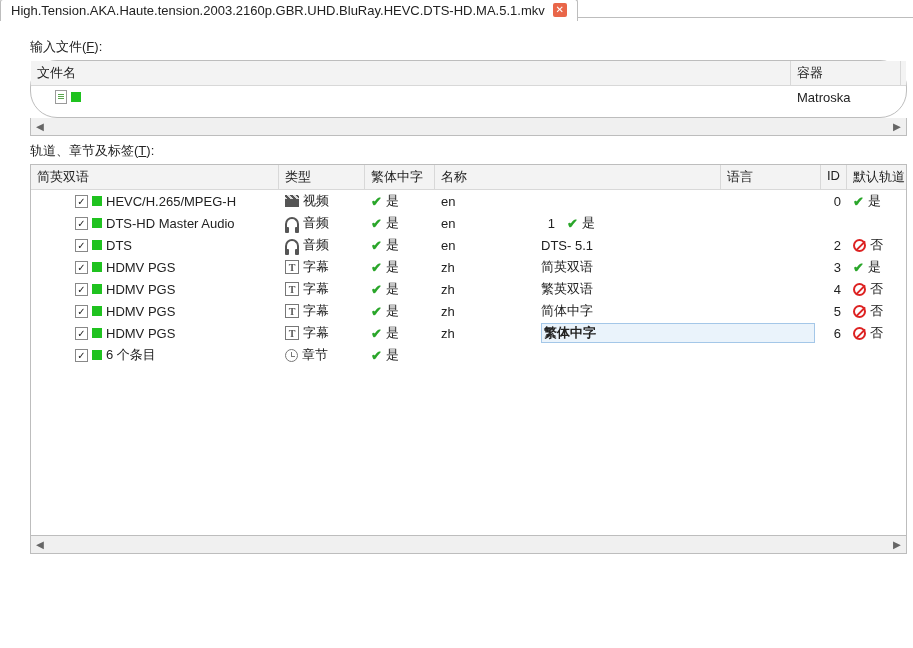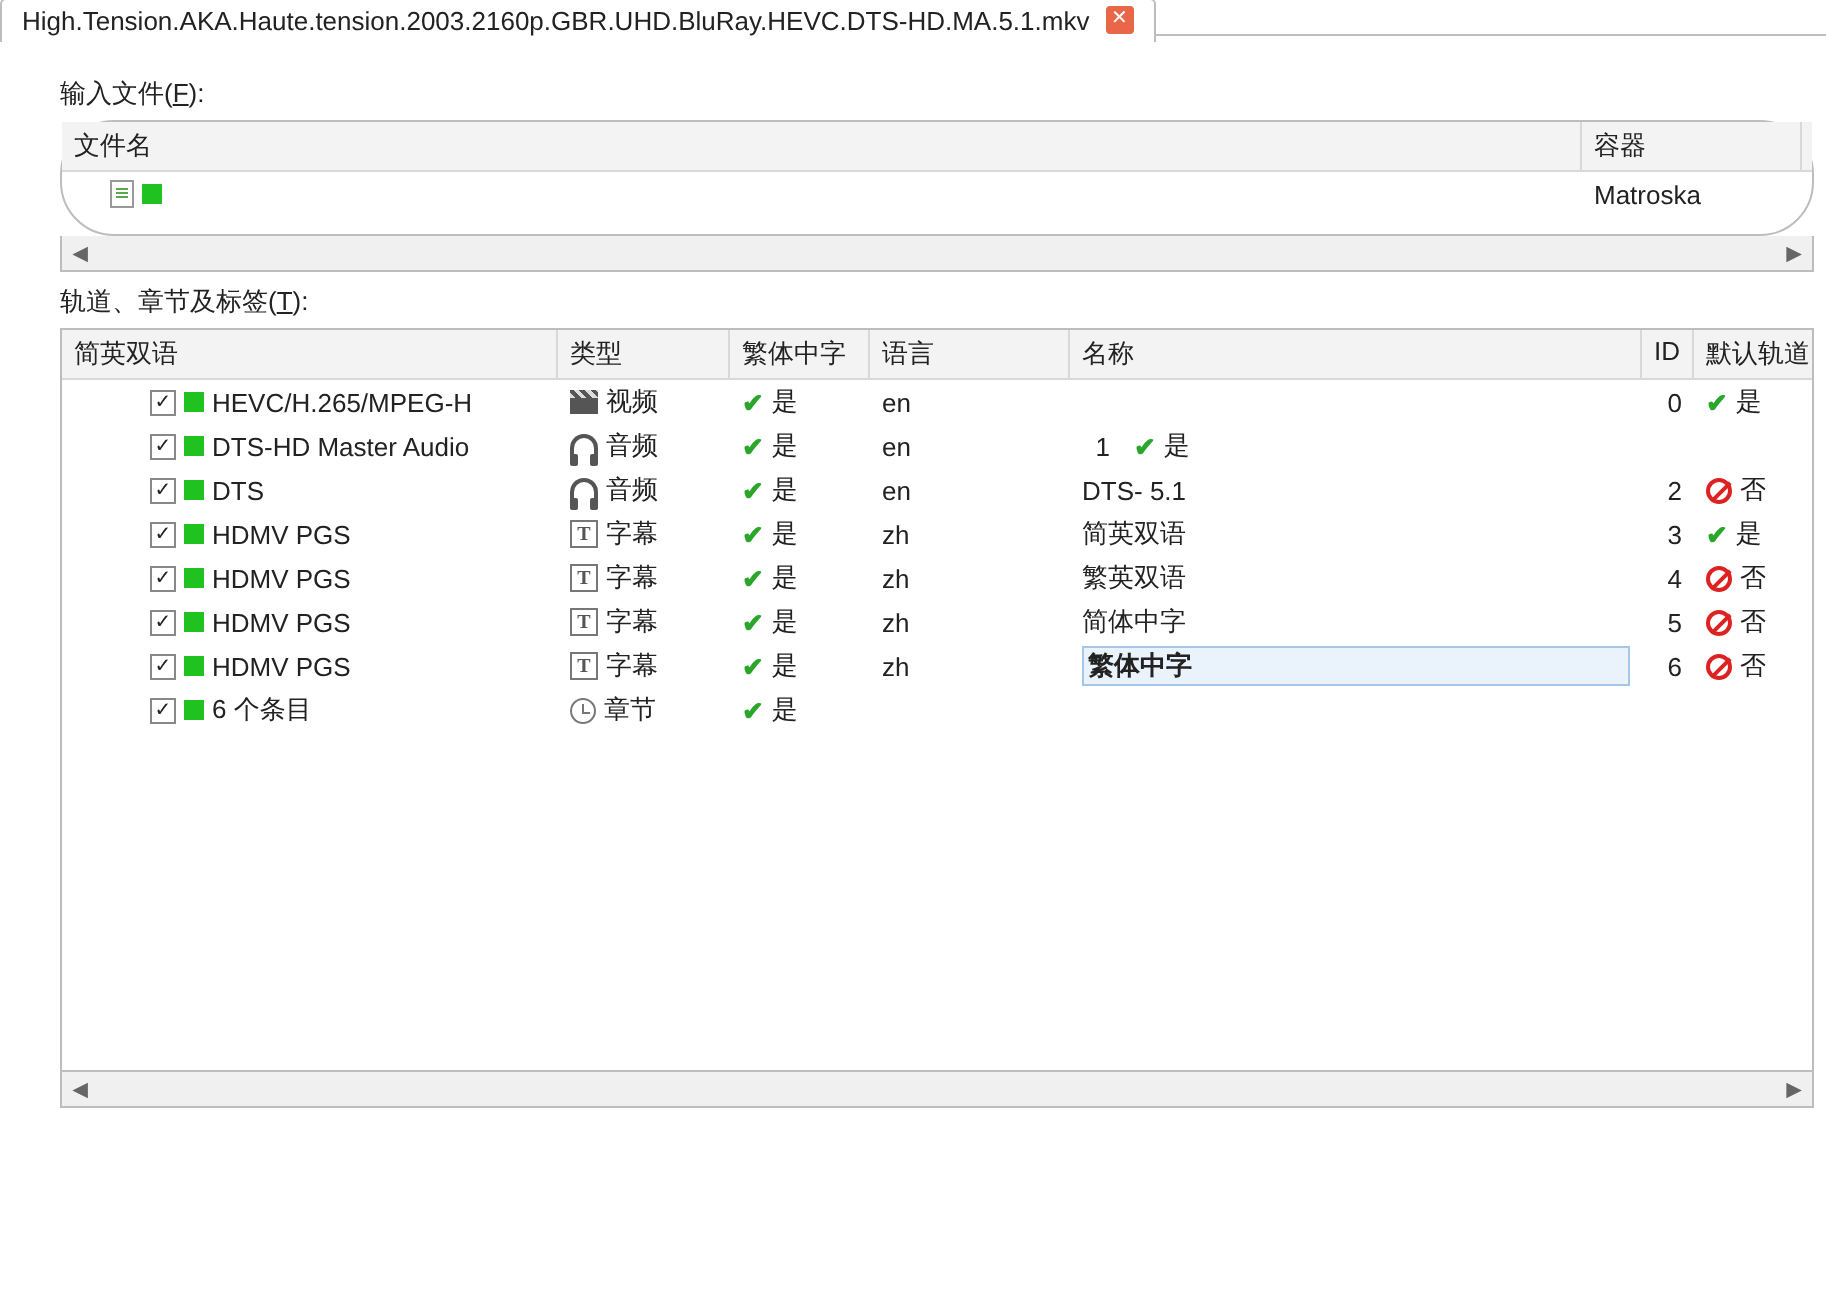--- a/index.html
+++ b/index.html
@@ -93,22 +93,22 @@
     <div class="arrow">►</div>
   </div>
 
   <div class="section-label" style="">轨道、章节及标签(<span class="u">T</span>):</div>
 
   <div class="grid-container" style="height:372px;">
     <div class="grid-header">
       <div class="gh t-col-codec">简英双语</div>
       <div class="gh t-col-type">类型</div>
       <div class="gh t-col-copy">繁体中字</div>
+      <div class="gh t-col-name">名称</div>
       <div class="gh t-col-lang">语言</div>
-      <div class="gh t-col-name">名称</div>
       <div class="gh t-col-id">ID</div>
       <div class="gh t-col-def">默认轨道</div>
 
     </div>
     <div class="grid-body" id="tracksBody">
         <div class="grow">
           <div class="gc t-col-codec">
             <span style="display:inline-block;width:34px;"></span>
             <span class="chk">✓</span>
             <span class="sq-green"></span>

